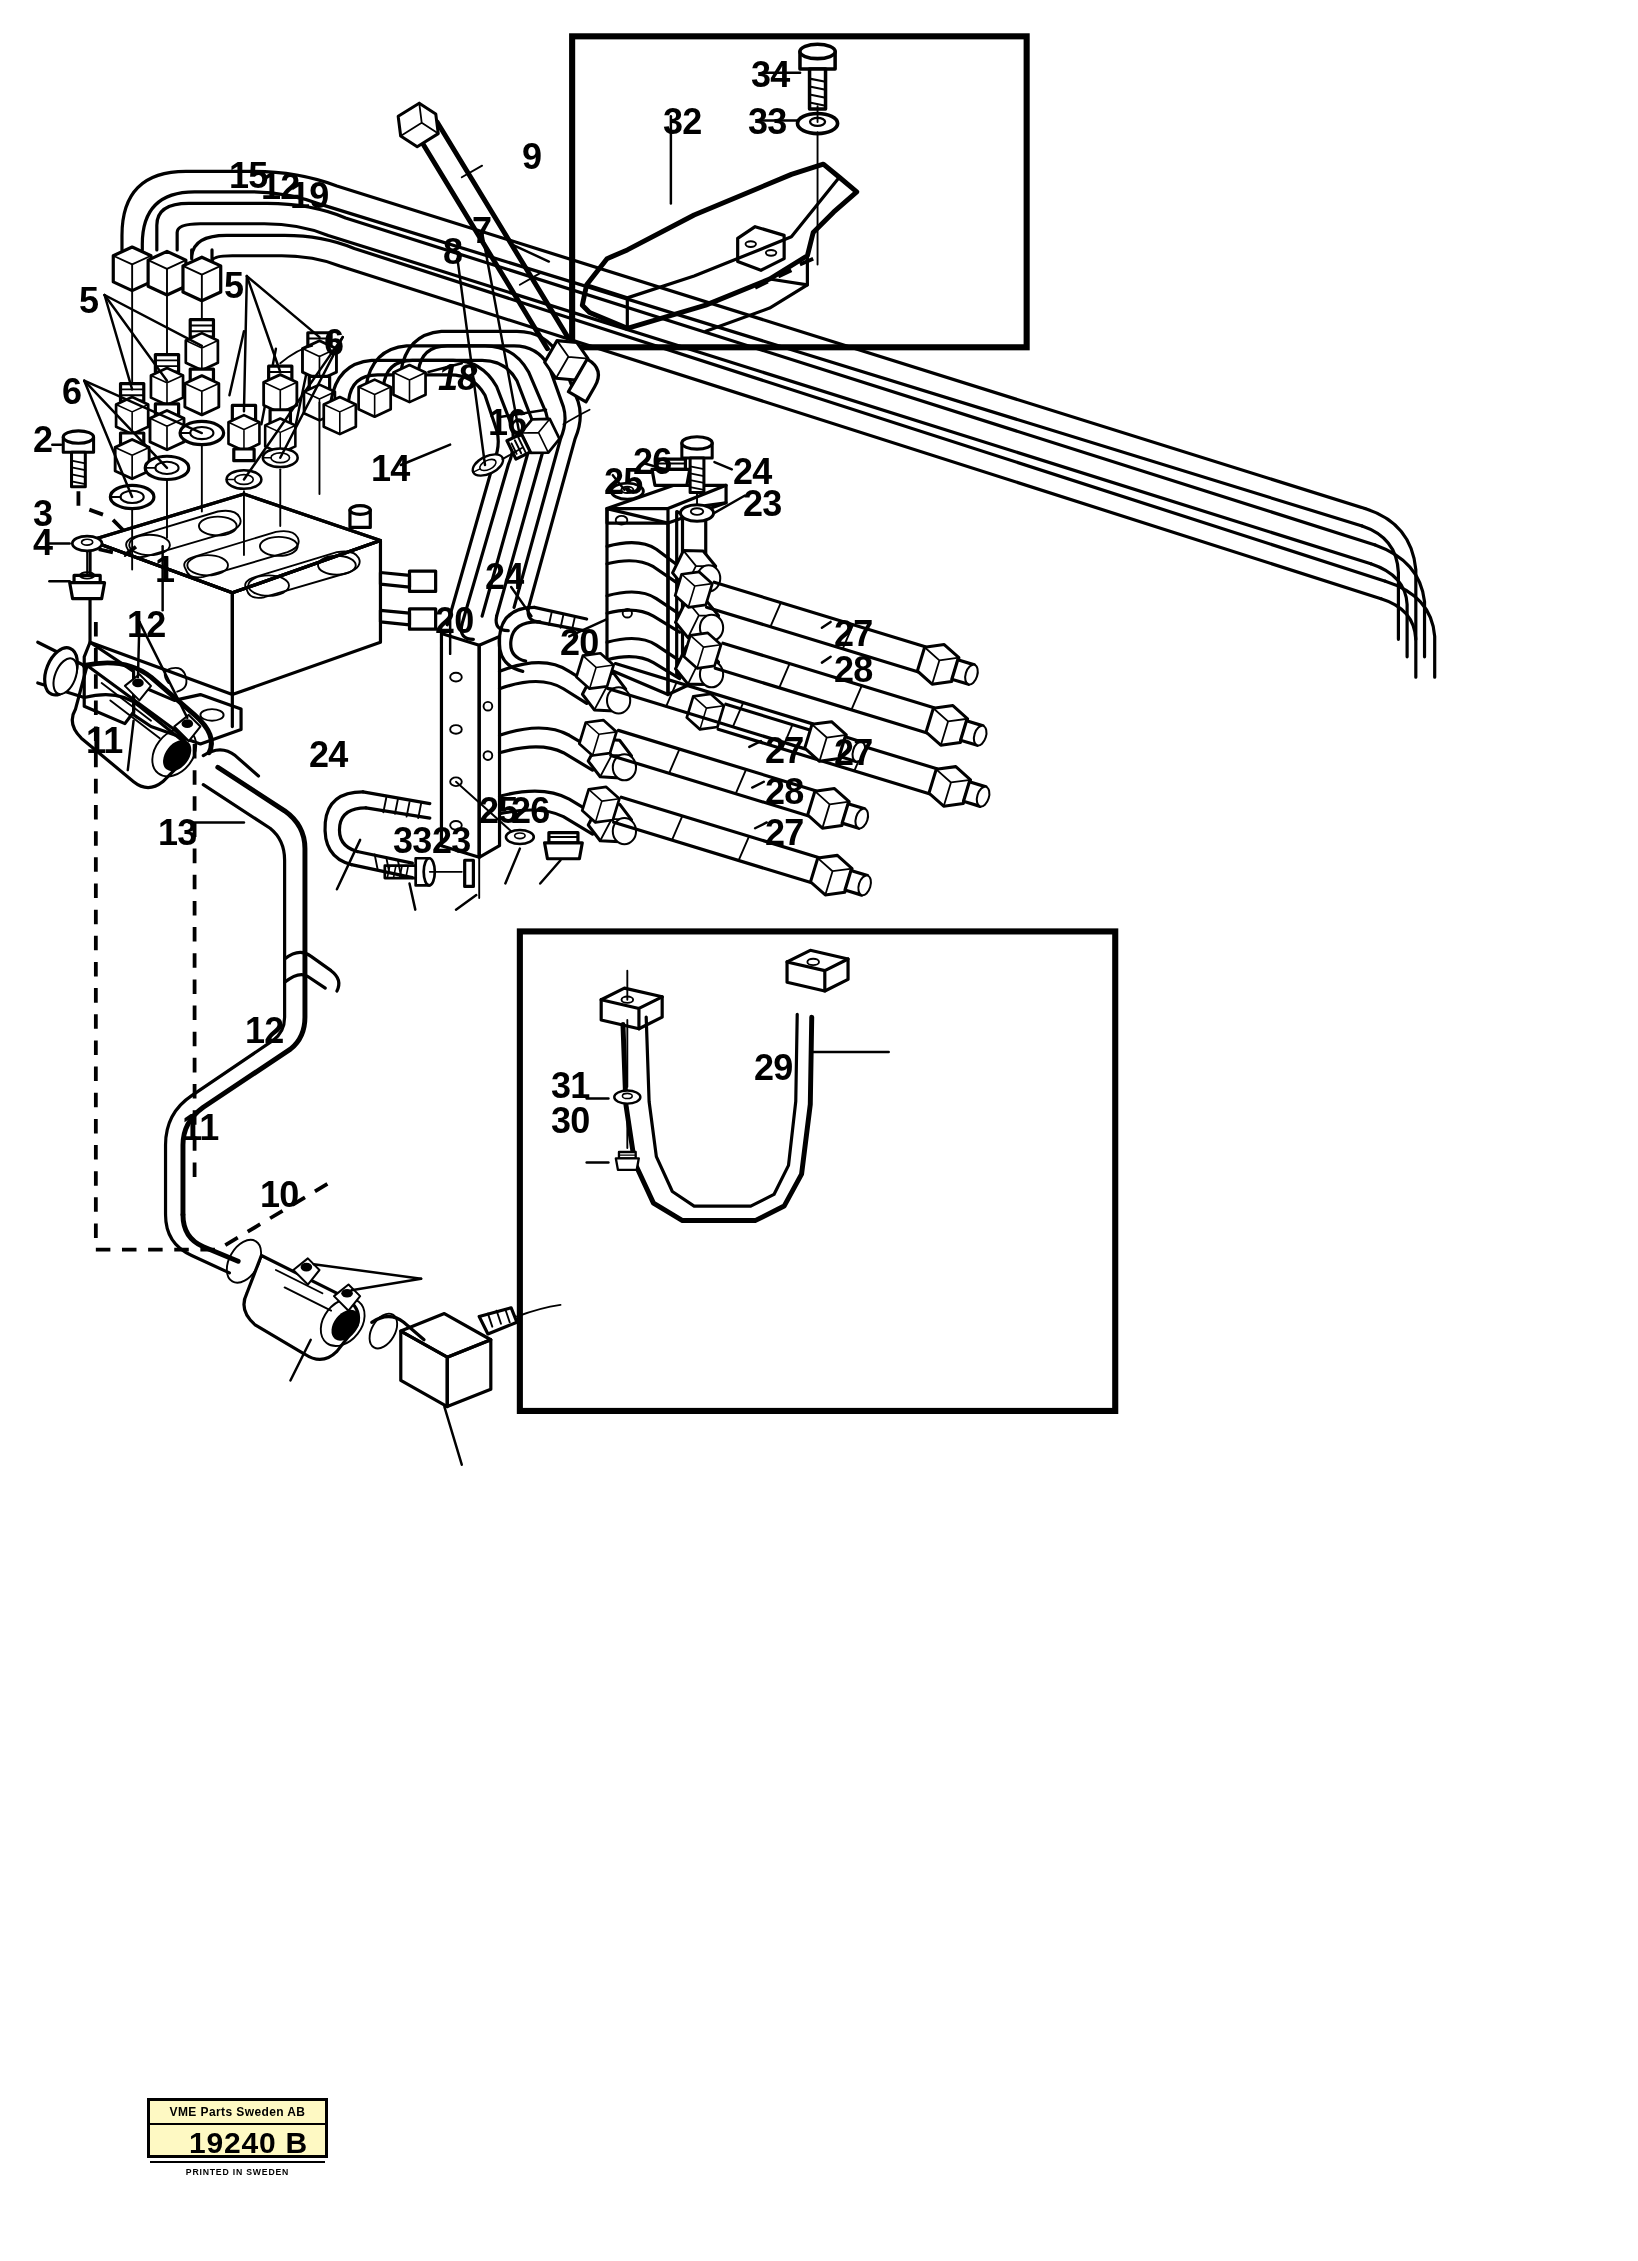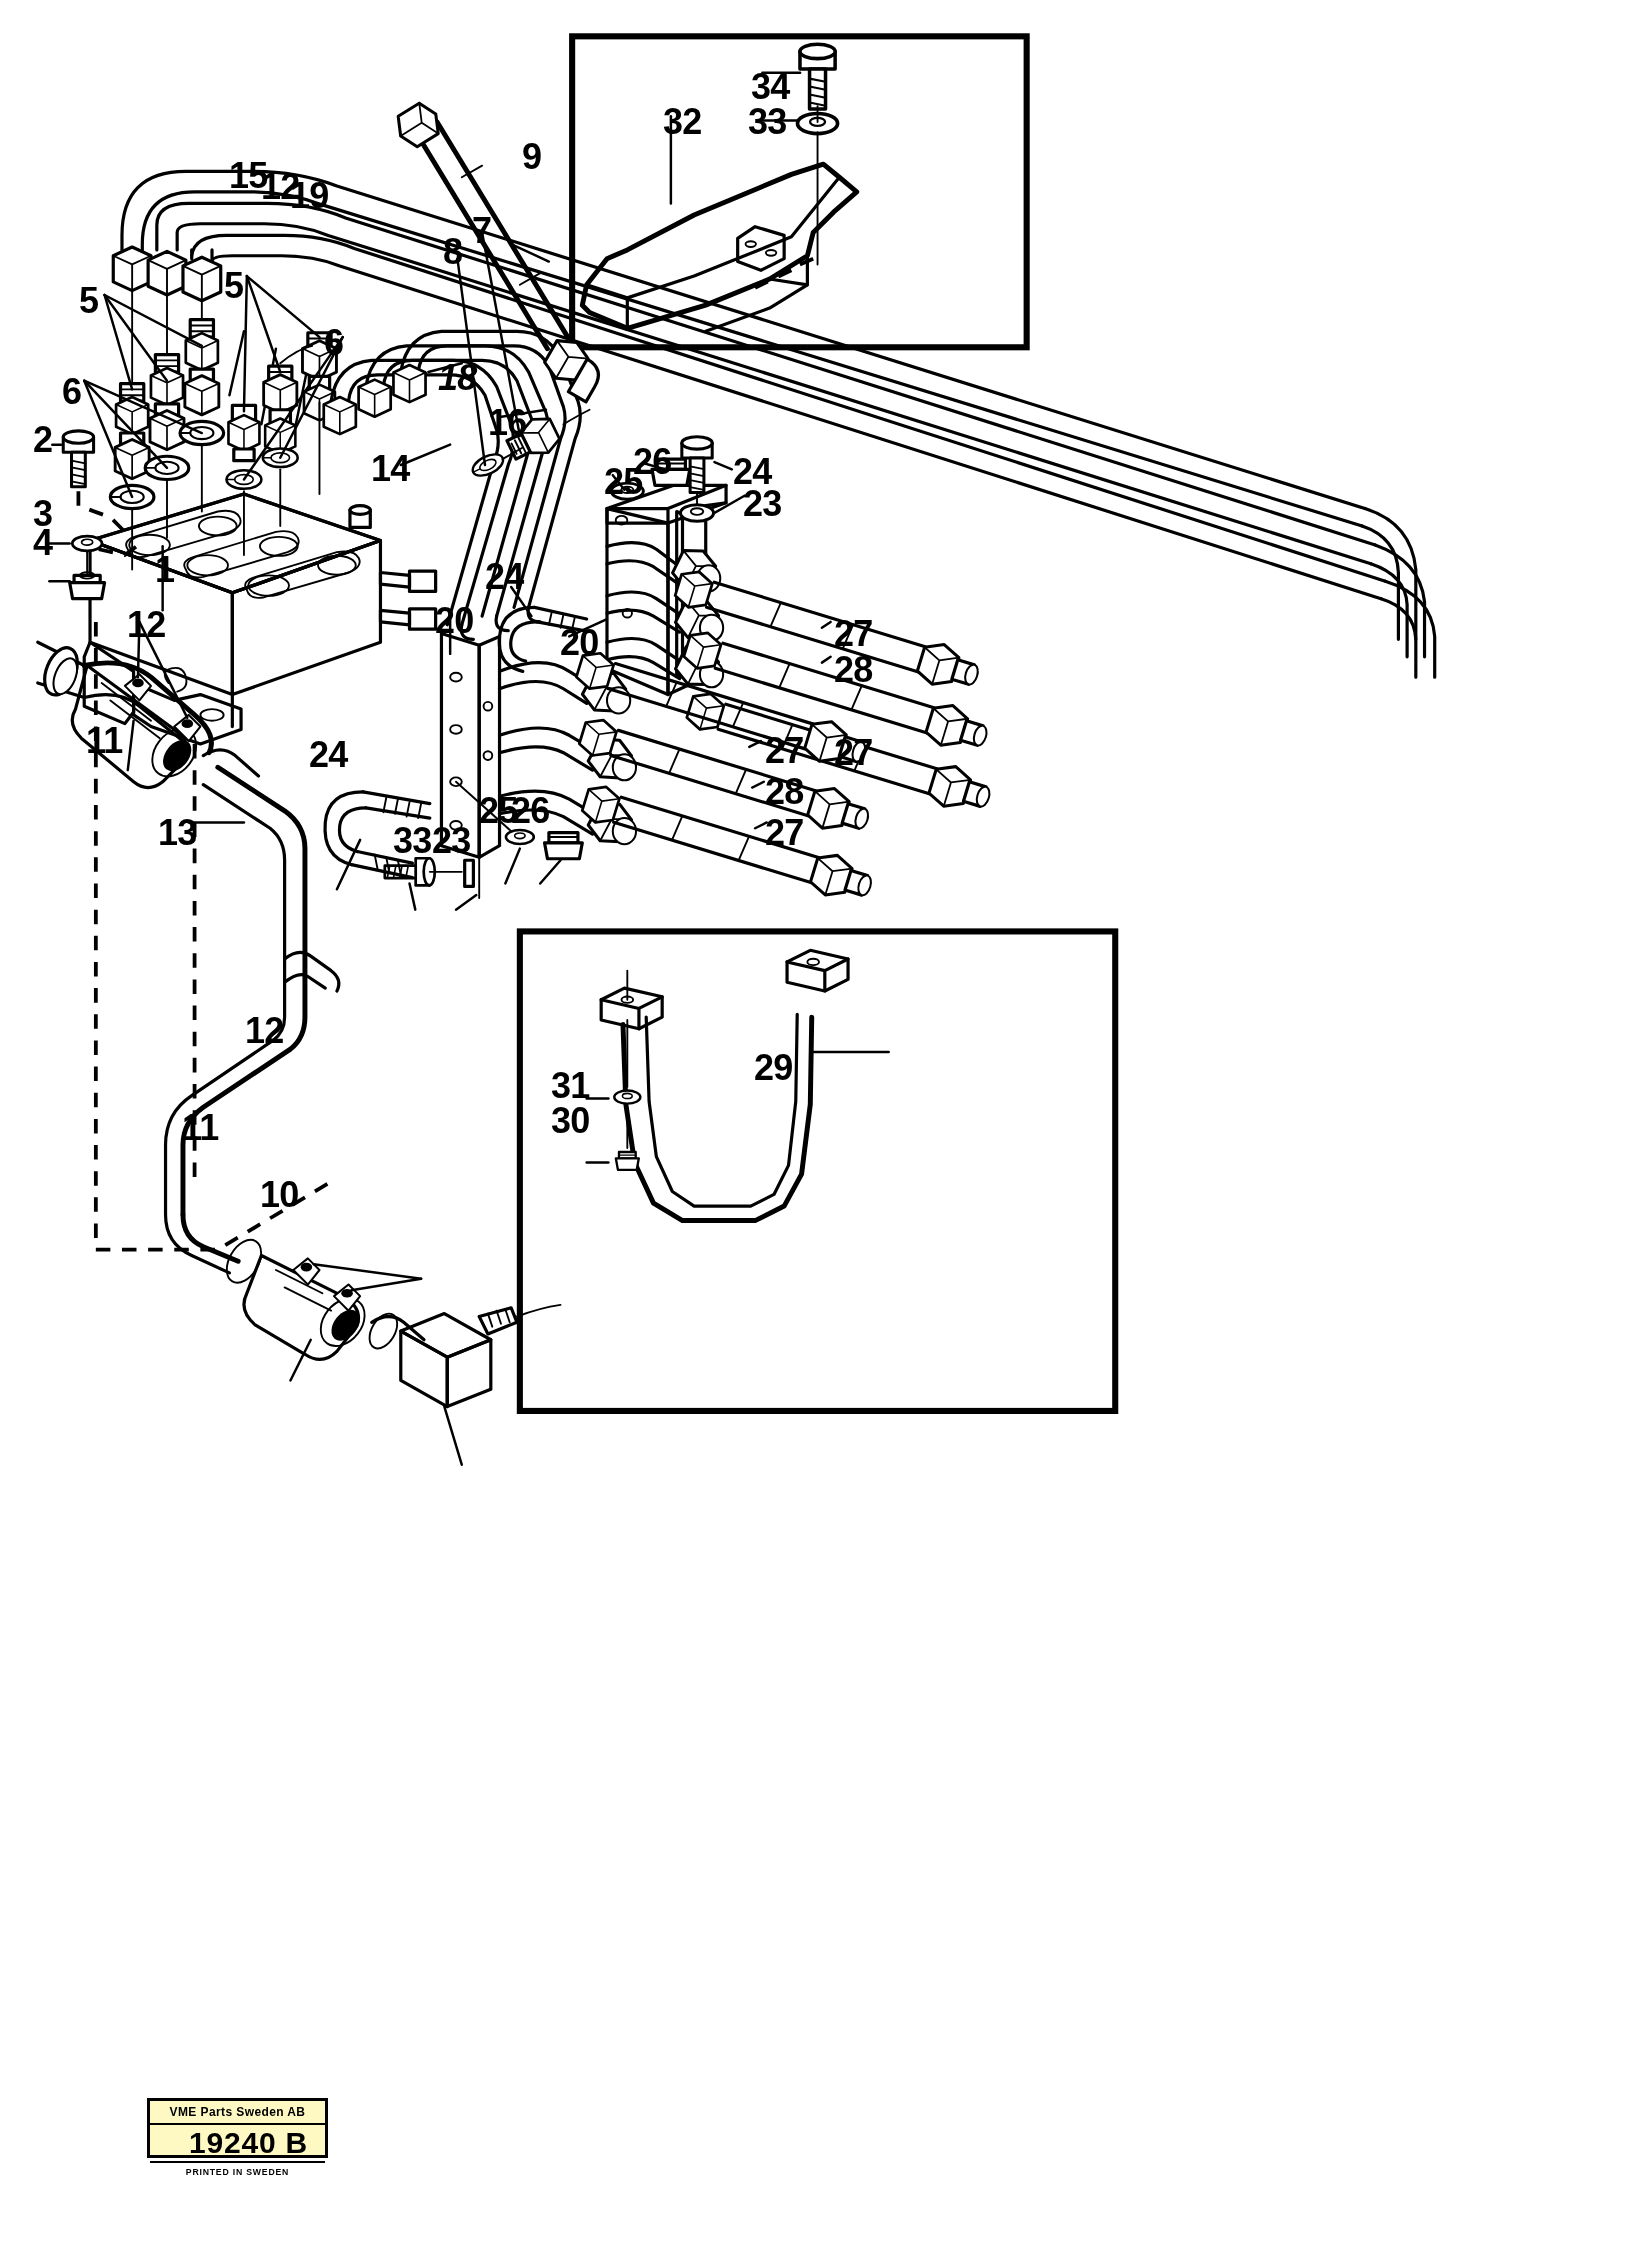--- a/index.html
+++ b/index.html
@@ -708,21 +708,21 @@
       <div class="callout" style="left: 834px; top: 735px;">27</div>
       <div class="callout" style="left: 765px; top: 733px;">27</div>
       <div class="callout" style="left: 765px; top: 815px;">27</div>
       <div class="callout" style="left: 834px; top: 652px;">28</div>
       <div class="callout" style="left: 765px; top: 774px;">28</div>
       <div class="callout" style="left: 754px; top: 1050px;">29</div>
       <div class="callout" style="left: 551px; top: 1103px;">30</div>
       <div class="callout" style="left: 551px; top: 1068px;">31</div>
       <div class="callout" style="left: 663px; top: 104px;">32</div>
       <div class="callout" style="left: 748px; top: 104px;">33</div>
-      <div class="callout" style="left: 751px; top: 69px; text-align: right;">34</div>
+      <div class="callout" style="left: 751px; top: 57px; text-align: right;">34</div>
     </div>
 
 <div id="titleblock">
   <div id="tb-top">VME Parts Sweden AB</div>
   <div id="tb-mid">19240 B</div>
   <div id="tb-bot">PRINTED IN SWEDEN</div>
 </div>
 
 </div>
 

